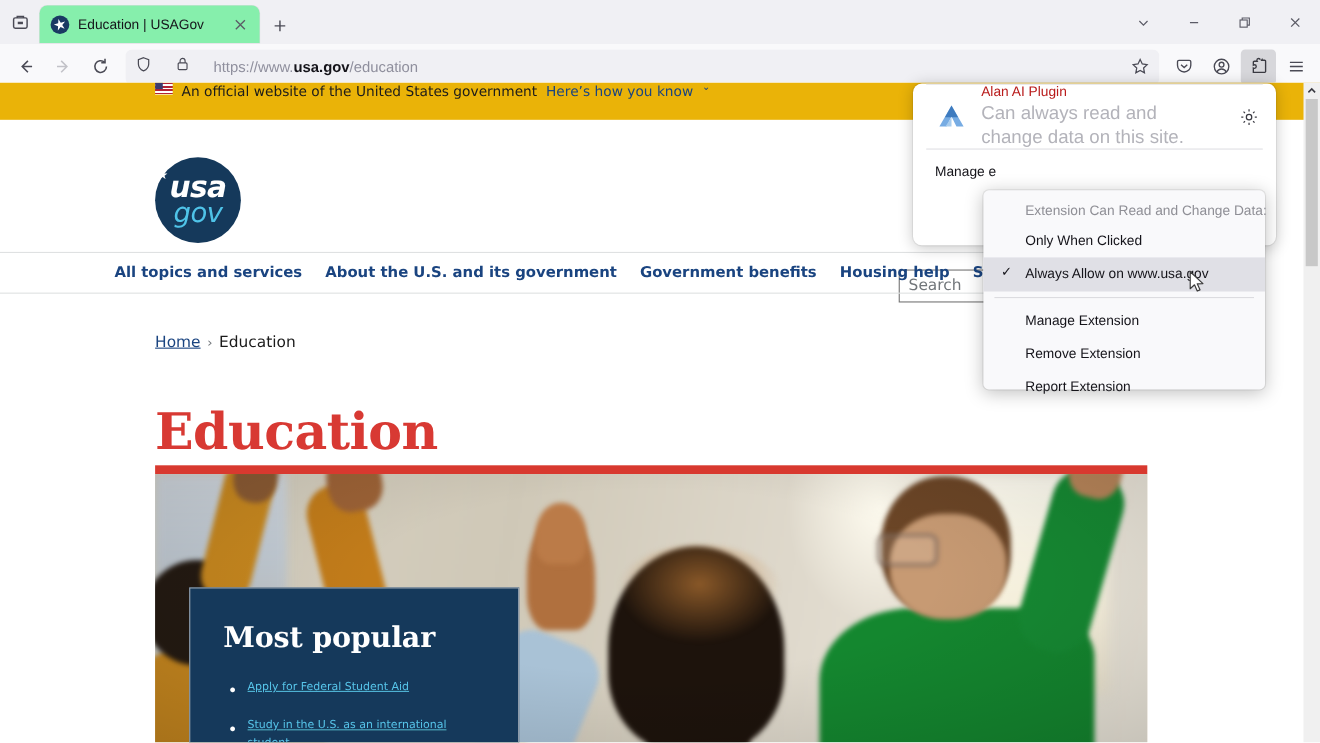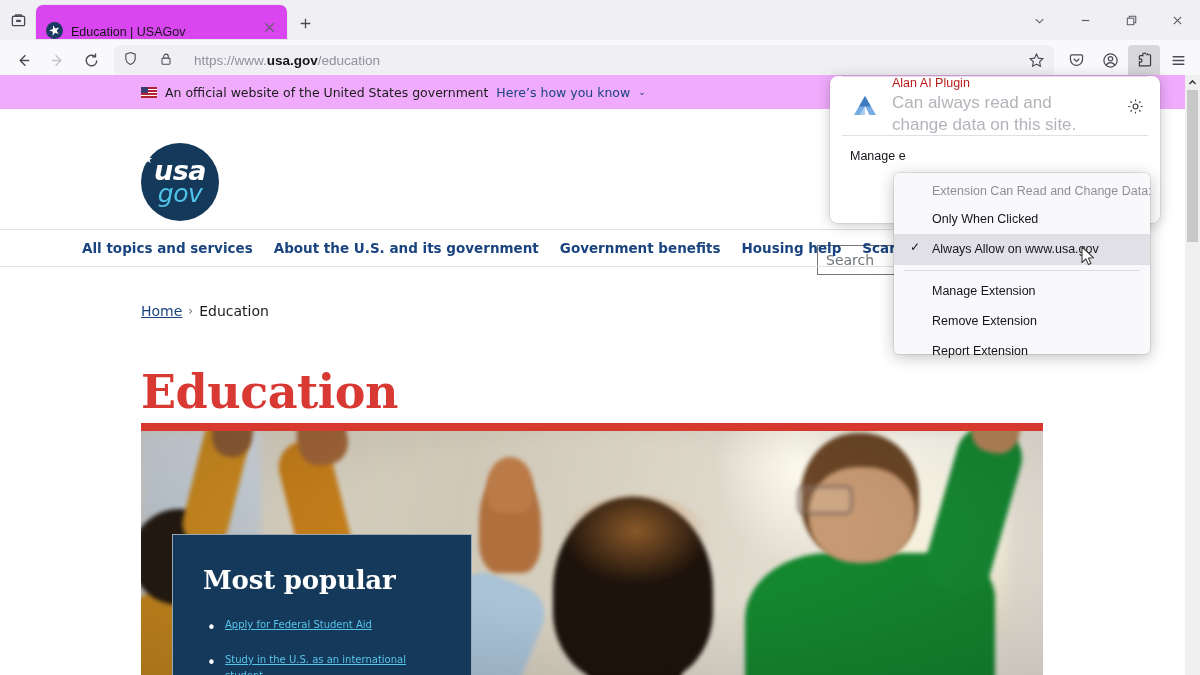--- a/index.html
+++ b/index.html
@@ -14,22 +14,22 @@
   .browser { width: 1200px; height: 675px; position: relative; }
 
   .tabstrip {
     height: 40px; background: #f0f0f4; display: flex; align-items: flex-end;
     position: relative; border-bottom: 0;
   }
   .tabs-left-icon {
     width: 36px; height: 40px; display: flex; align-items: center; justify-content: center;
   }
   .tab {
-    margin-bottom: 1px; height: 34px; width: 251px; background: #d946ef;
-    border-radius: 7px 7px 0 0; display: flex; align-items: flex-end;
+    margin-bottom: 1px; height: 34px; width: 200px; background: #86efac;
+    border-radius: 7px 7px 0 0; display: flex; align-items: center;
     padding: 0 6px 0 10px; gap: 8px; position: relative;
     box-shadow: 0 0 0 0.5px rgba(0,0,0,0.08);
   }
   .tab-favicon { width: 17px; height: 17px; border-radius: 50%; background: #1a3a63; position: relative; flex: none; }
   .tab-favicon::after {
     content: "";
     position: absolute; left: 3px; top: 3px; width: 11px; height: 11px;
     background: #fff;
     clip-path: polygon(50% 0%, 61% 35%, 98% 35%, 68% 57%, 79% 91%, 50% 70%, 21% 91%, 32% 57%, 2% 35%, 39% 35%);
     transform: rotate(-15deg);
@@ -71,21 +71,21 @@
     align-items: center; justify-content: center; color: #5b5b66;
   }
   .tbbtn.active { background: #d7d7db; }
 
   
   .viewport {
     position: absolute; left: 0; top: 75px; width: 1200px; height: 600px;
     background: #fff; overflow: hidden;
   }
   .gov-banner {
-    background: #f0abfc; height: 34px; display: flex; align-items: center;
+    background: #eab308; height: 34px; display: flex; 
     padding-left: 141px; gap: 8px; font-size: 12.5px; color: #1b1b1b;
     font-family: "DejaVu Sans", sans-serif;
   }
   .flag {
     width: 16px; height: 11px; flex: none; position: relative; overflow: hidden;
     background: repeating-linear-gradient(to bottom,#b22234 0 1.6px,#fff 1.6px 3.1px);
   }
   .flag::after {
     content:""; position:absolute; left:0; top:0; width:7px; height:6px; background:#3c3b6e;
   }
@@ -113,21 +113,21 @@
   .searchbox {
     position: absolute; left: 817px; top: 170px; width: 118px; height: 30px;
     border: 1px solid #757575; background: #fff; display: flex; align-items: center;
     padding-left: 8px; font-size: 14px; color: #71767a;
     font-family: "DejaVu Sans", sans-serif;
   }
 
   .mainnav {
     position: absolute; left: 0; top: 154px; width: 976px; height: 38px;
     border-top: 1px solid #dfe1e2; border-bottom: 1px solid #dfe1e2;
-    display: flex; align-items: center; padding-left: 82px; gap: 21px;
+    display: flex; align-items: center; padding-left: 104px; gap: 21px;
     font-family: "DejaVu Sans", sans-serif;
   }
   .navitem { font-size: 13.5px; font-weight: 700; color: #1a4480; white-space: nowrap; }
 
   .breadcrumb {
     position: absolute; left: 141px; top: 228px; font-size: 14px; color: #1b1b1b;
     font-family: "DejaVu Sans", sans-serif; display: flex; align-items: center; gap: 6px;
   }
   .breadcrumb a { color: #1a4480; text-decoration: underline; }
   .breadcrumb .sep { color: #71767a; font-size: 12px; }

